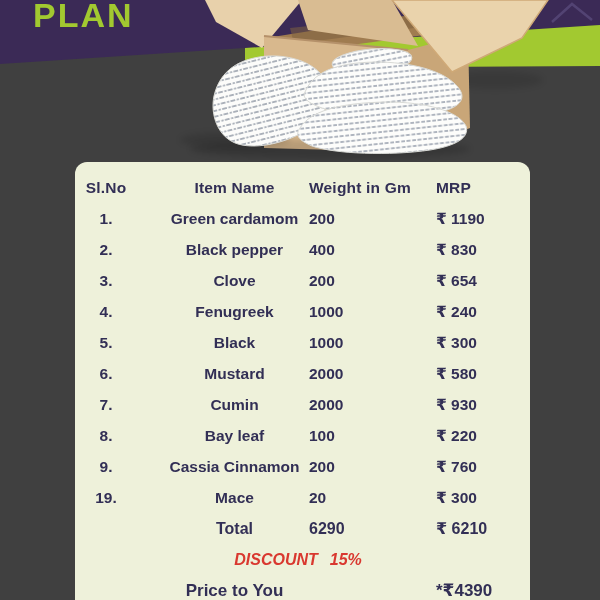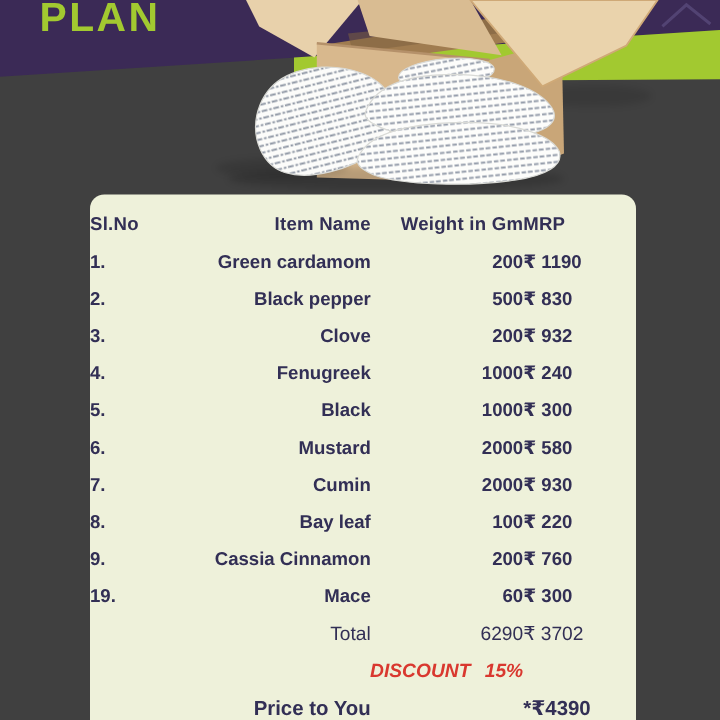--- a/index.html
+++ b/index.html
@@ -11,26 +11,26 @@
   .hero{position:absolute;left:0;top:0;width:600px;height:165px;display:block;}
   .plan-title{position:absolute;left:33px;top:-4px;margin:0;
       font-size:34px;font-weight:800;letter-spacing:2px;color:#a2c930;z-index:5;}
 
   
   .card{position:absolute;left:75px;top:162px;width:455px;height:438px;
       background:#eef1da;border-radius:12px 12px 0 0;overflow:hidden;z-index:4;}
   .grid{display:grid;grid-template-columns:62px 172px 127px 94px;
       grid-auto-rows:31px;padding-top:10px;color:#322f55;}
   .c{line-height:31px;font-size:15.5px;font-weight:600;white-space:nowrap;}
-  .c-sl{}
-  .c-item{text-align:right;padding-left:23px;}
-  .c-weight{text-align:right;}
+  .c-sl{text-align:center;}
+  .c-item{text-align:center;padding-left:23px;}
+  .c-weight{text-align:left;}
   .c-mrp{text-align:left;}
   .head .c{font-weight:700;font-size:15.5px;letter-spacing:.2px;}
-  .row-total .c{font-weight:400;font-size:16px;}
+  .row-total .c{font-weight:700;font-size:16px;}
   .row-discount .c{color:#d9382f;font-style:italic;font-weight:700;font-size:16px;}
   .row-discount .gap{display:inline-block;width:12px;}
   .row-price .c{font-weight:700;font-size:17px;}
   .tr{display:contents;}
 </style>
 </head>
 <body>
 
 <div class="page">
 
@@ -94,28 +94,28 @@
 
       <div class="tr">
         <div class="c c-sl">1.</div>
         <div class="c c-item">Green cardamom</div>
         <div class="c c-weight">200</div>
         <div class="c c-mrp">₹ 1190</div>
       </div>
       <div class="tr">
         <div class="c c-sl">2.</div>
         <div class="c c-item">Black pepper</div>
-        <div class="c c-weight">500</div>
+        <div class="c c-weight">400</div>
         <div class="c c-mrp">₹ 830</div>
       </div>
       <div class="tr">
         <div class="c c-sl">3.</div>
         <div class="c c-item">Clove</div>
         <div class="c c-weight">200</div>
-        <div class="c c-mrp">₹ 932</div>
+        <div class="c c-mrp">₹ 654</div>
       </div>
       <div class="tr">
         <div class="c c-sl">4.</div>
         <div class="c c-item">Fenugreek</div>
         <div class="c c-weight">1000</div>
         <div class="c c-mrp">₹ 240</div>
       </div>
       <div class="tr">
         <div class="c c-sl">5.</div>
         <div class="c c-item">Black</div>
@@ -142,29 +142,29 @@
       </div>
       <div class="tr">
         <div class="c c-sl">9.</div>
         <div class="c c-item">Cassia Cinnamon</div>
         <div class="c c-weight">200</div>
         <div class="c c-mrp">₹ 760</div>
       </div>
       <div class="tr">
         <div class="c c-sl">19.</div>
         <div class="c c-item">Mace</div>
-        <div class="c c-weight">60</div>
+        <div class="c c-weight">20</div>
         <div class="c c-mrp">₹ 300</div>
       </div>
 
       <div class="tr row-total">
         <div class="c c-sl"></div>
         <div class="c c-item">Total</div>
         <div class="c c-weight">6290</div>
-        <div class="c c-mrp">₹ 3702</div>
+        <div class="c c-mrp">₹ 6210</div>
       </div>
 
       <div class="tr row-discount">
         <div class="c c-sl"></div>
         <div class="c c-item" style="grid-column:2 / span 2;"><span>DISCOUNT</span><span class="gap"></span><span>15%</span></div>
         <div class="c c-mrp"></div>
       </div>
 
       <div class="tr row-price">
         <div class="c c-sl"></div>

